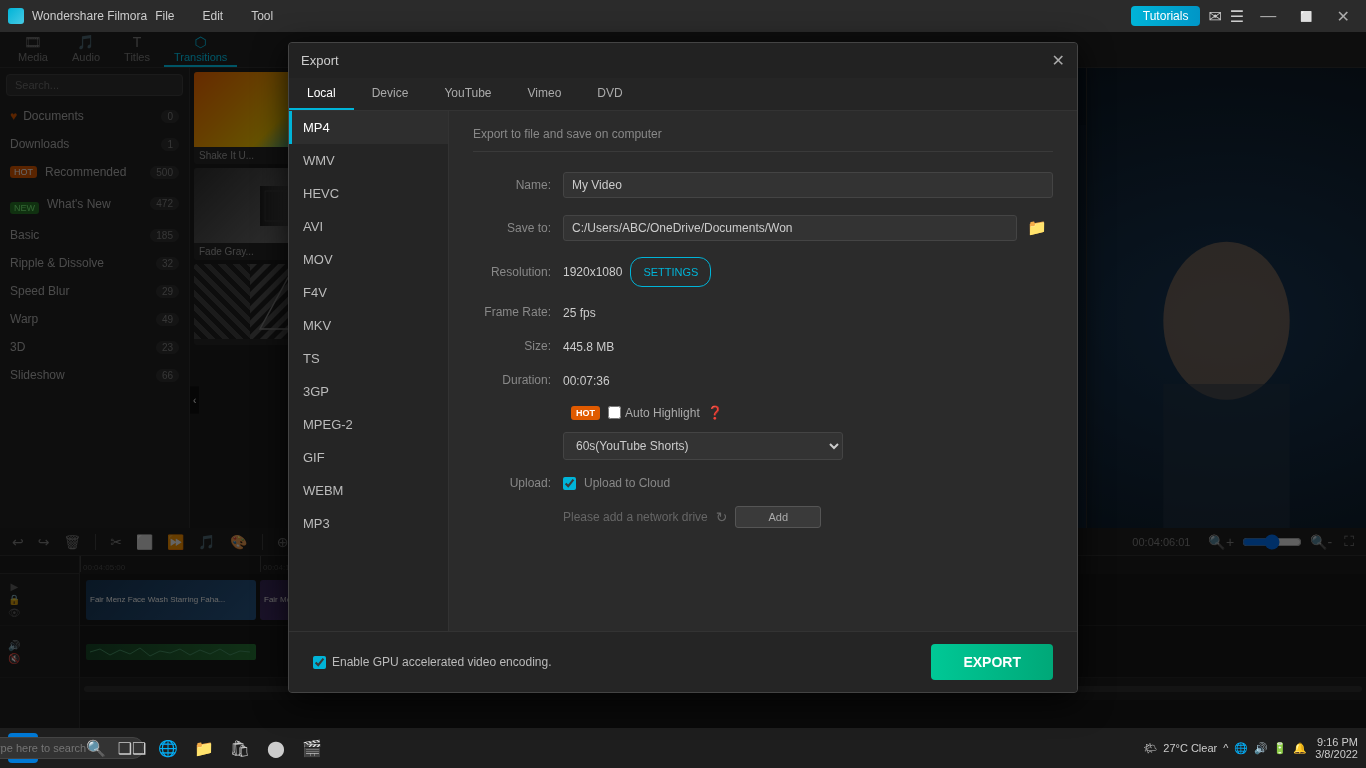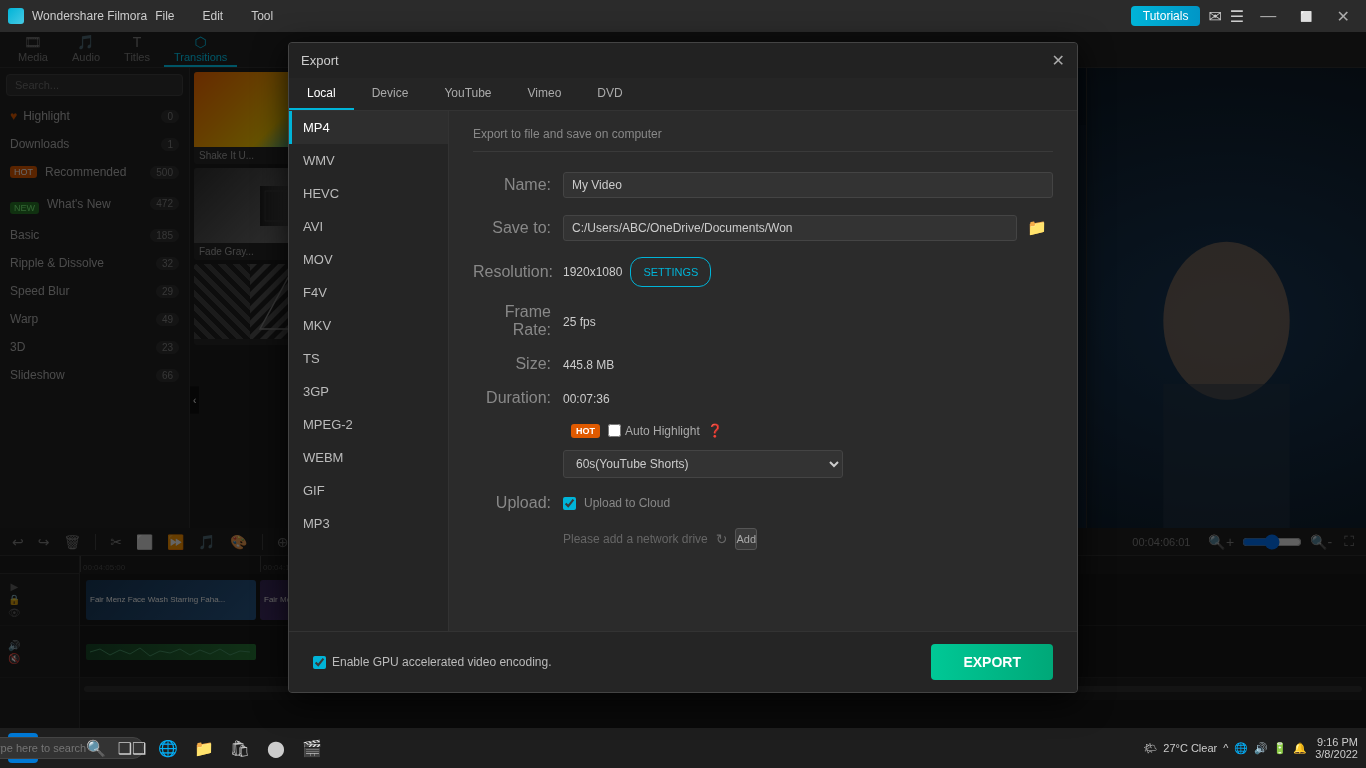--- a/index.html
+++ b/index.html
@@ -357,21 +357,21 @@
       border-bottom: 1px solid #3a3a3a;
       padding-bottom: 10px;
     }
     .field-row {
       display: flex;
       align-items: center;
       margin-bottom: 16px;
     }
     .field-label {
       width: 90px;
-      font-size: 16px;
+      font-size: 12px;
       color: #888;
       text-align: right;
       padding-right: 12px;
     }
     .field-value {
       flex: 1;
     }
     .field-input {
       background: #333;
       border: 1px solid #444;
@@ -490,21 +490,21 @@
       background: none;
       border: none;
       color: #666;
       font-size: 14px;
       cursor: pointer;
     }
     .add-btn {
       background: #3a3a3a;
       border: 1px solid #555;
       color: #aaa;
-      padding: 4px 0;
+      padding: 4px 32px;
       font-size: 11px;
       border-radius: 3px;
       cursor: pointer;
     }
     .dialog-footer {
       background: #252525;
       border-top: 1px solid #333;
       padding: 12px 24px;
       display: flex;
       align-items: center;
@@ -716,21 +716,21 @@
 <div class="main-area">
 
   <div class="sidebar">
     <div class="sidebar-search">
       <input type="text" style="width: 100%; background: rgb(51, 51, 51); border: 1px solid rgb(68, 68, 68); color: rgb(204, 204, 204); border-radius: 4px; padding: 4px 8px; font-size: 11px;" placeholder="Search...">
     </div>
 
     <div class="sidebar-item">
       <div class="sidebar-item-left">
         <span class="heart-icon">♥</span>
-        <span>Highlight</span>
+        <span>Documents</span>
       </div>
       <span class="badge">0</span>
     </div>
 
     <div class="sidebar-item">
       <div class="sidebar-item-left">
         <span>Downloads</span>
       </div>
       <span class="badge">1</span>
     </div>
@@ -979,22 +979,22 @@
         <div class="format-item active">MP4</div>
         <div class="format-item">WMV</div>
         <div class="format-item">HEVC</div>
         <div class="format-item">AVI</div>
         <div class="format-item">MOV</div>
         <div class="format-item">F4V</div>
         <div class="format-item">MKV</div>
         <div class="format-item">TS</div>
         <div class="format-item">3GP</div>
         <div class="format-item">MPEG-2</div>
+        <div class="format-item">GIF</div>
         <div class="format-item">WEBM</div>
-        <div class="format-item">GIF</div>
         <div class="format-item">MP3</div>
       </div>
 
       <div class="export-settings">
         <div class="export-subtitle">Export to file and save on computer</div>
 
         <div class="field-row">
           <span class="field-label">Name:</span>
           <div class="field-value">
             <input type="text" class="field-input" value="My Video" style="">

